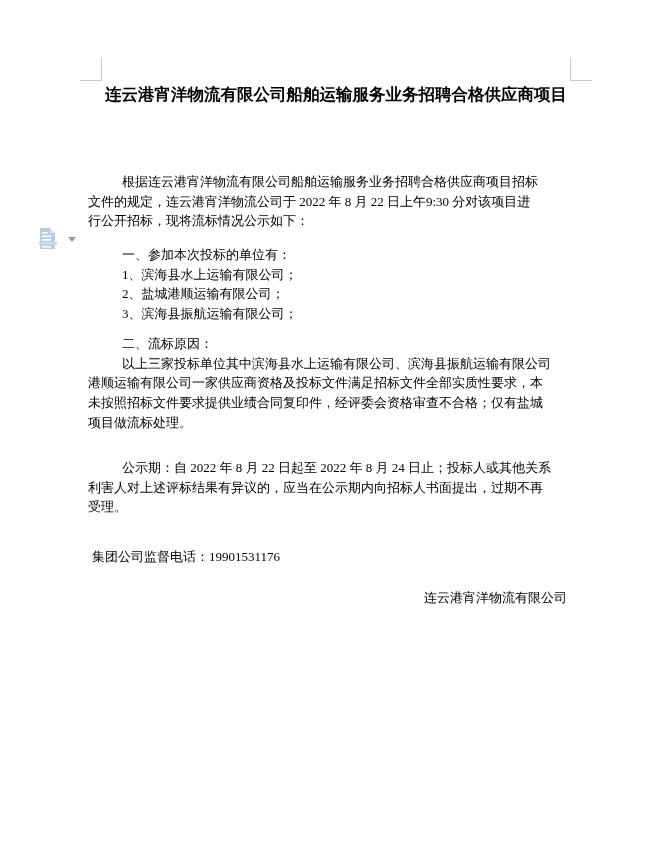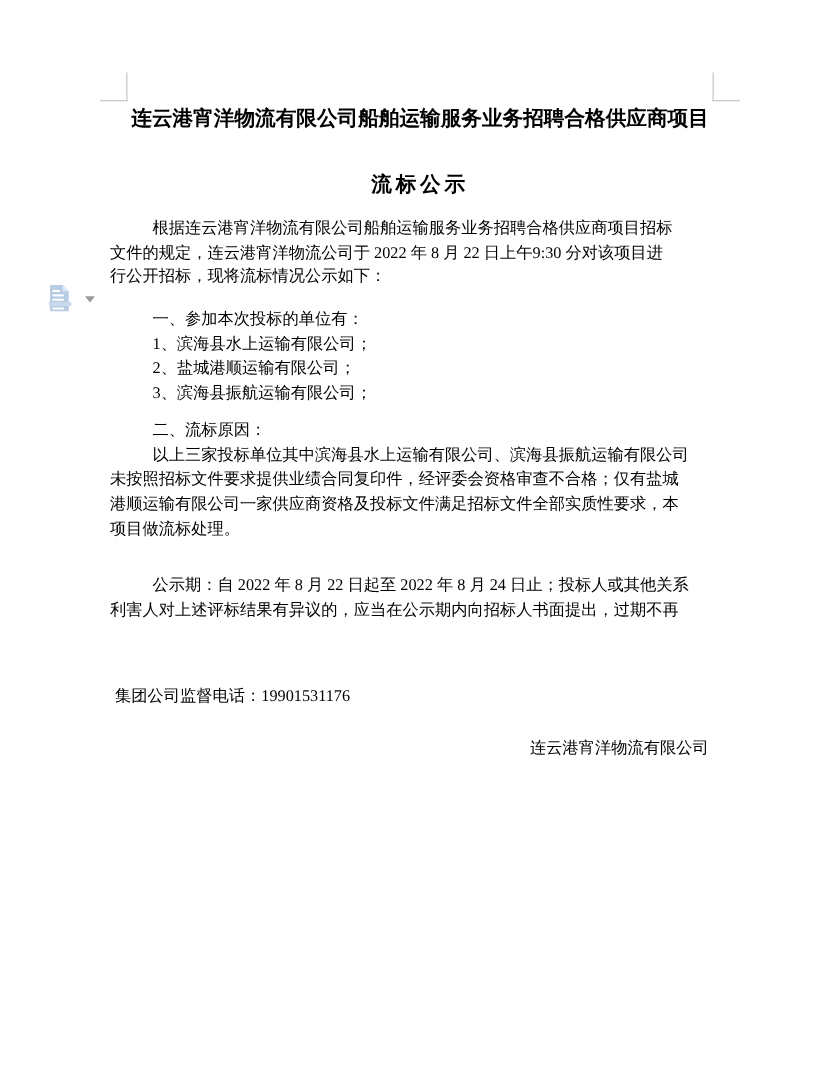--- a/index.html
+++ b/index.html
@@ -58,46 +58,46 @@
       <rect x="3" y="5" width="6" height="1.6" fill="#ffffff"></rect>
       <rect x="3" y="8.5" width="9" height="1.6" fill="#ffffff"></rect>
       <rect x="3" y="12" width="9" height="1.6" fill="#ffffff"></rect>
       <rect x="0" y="14.5" width="18" height="3.4" fill="#c9d8ec"></rect>
       <rect x="3" y="19" width="9" height="1.6" fill="#ffffff"></rect>
     </svg>
     <span class="paste-arrow"></span>
   </div>
 
   <h1 class="doc-title">连云港宵洋物流有限公司船舶运输服务业务招聘合格供应商项目</h1>
-  <h2 class="doc-subtitle">流标公示</h2>
 
   <div class="block intro">
     <div class="line ind">根据连云港宵洋物流有限公司船舶运输服务业务招聘合格供应商项目招标</div>
     <div class="line">文件的规定，连云港宵洋物流公司于 2022 年 8 月 22 日上午9:30 分对该项目进</div>
     <div class="line">行公开招标，现将流标情况公示如下：</div>
   </div>
 
   <div class="block section1">
     <div class="line ind">一、参加本次投标的单位有：</div>
     <div class="line ind">1、滨海县水上运输有限公司；</div>
     <div class="line ind">2、盐城港顺运输有限公司；</div>
     <div class="line ind">3、滨海县振航运输有限公司；</div>
   </div>
 
   <div class="block section2">
     <div class="line ind">二、流标原因：</div>
     <div class="line ind">以上三家投标单位其中滨海县水上运输有限公司、滨海县振航运输有限公司</div>
+    <div class="line">港顺运输有限公司一家供应商资格及投标文件满足招标文件全部实质性要求，本</div>
     <div class="line">未按照招标文件要求提供业绩合同复印件，经评委会资格审查不合格；仅有盐城</div>
-    <div class="line">港顺运输有限公司一家供应商资格及投标文件满足招标文件全部实质性要求，本</div>
     <div class="line">项目做流标处理。</div>
   </div>
 
   <div class="block notice">
     <div class="line ind">公示期：自 2022 年 8 月 22 日起至 2022 年 8 月 24 日止；投标人或其他关系</div>
     <div class="line">利害人对上述评标结果有异议的，应当在公示期内向招标人书面提出，过期不再</div>
+    <div class="line">受理。</div>
   </div>
 
   <div class="block contacts">
     <div class="line">集团公司监督电话：19901531176</div>
   </div>
 
   <div class="block signature">
     <div class="line">连云港宵洋物流有限公司</div>
   </div>
 

